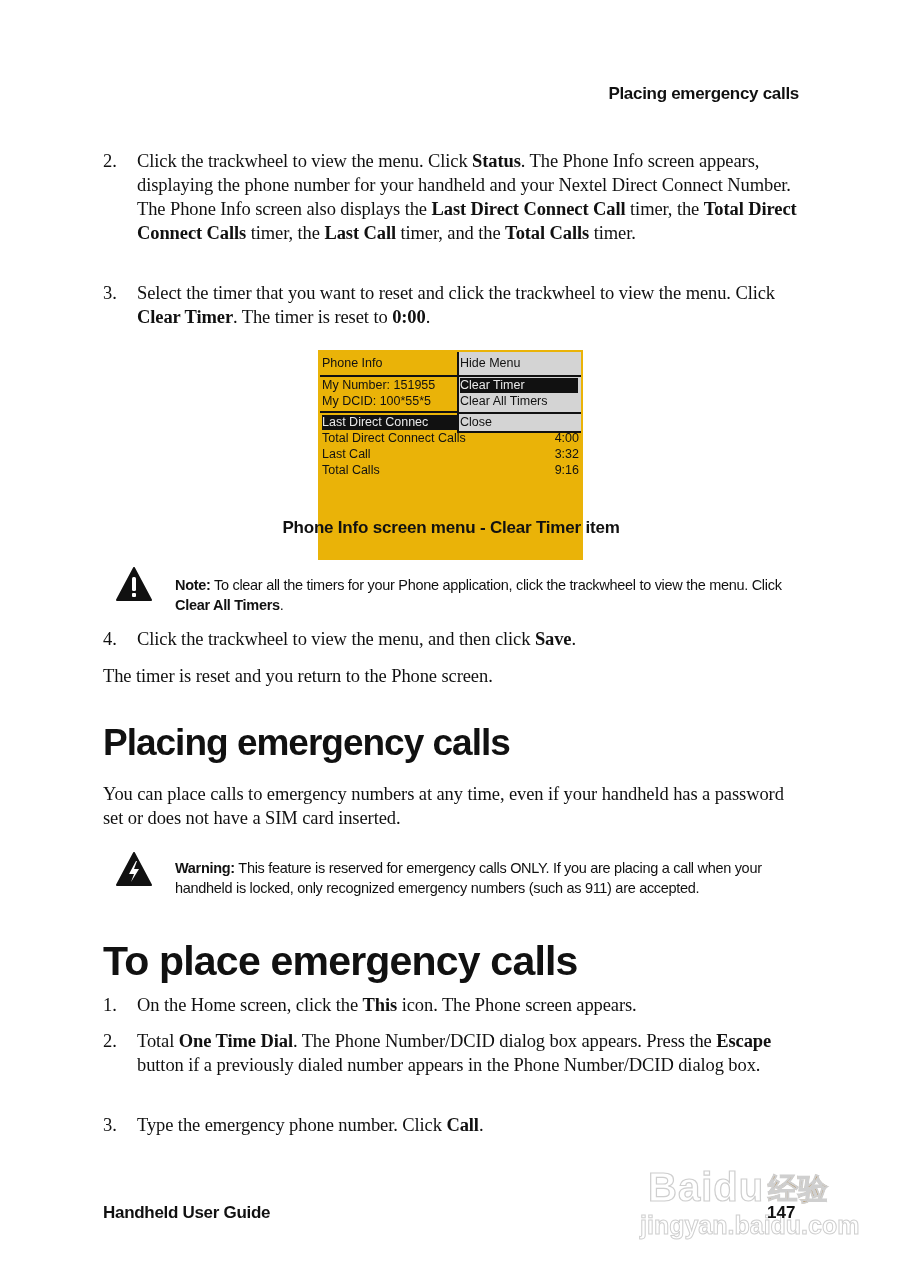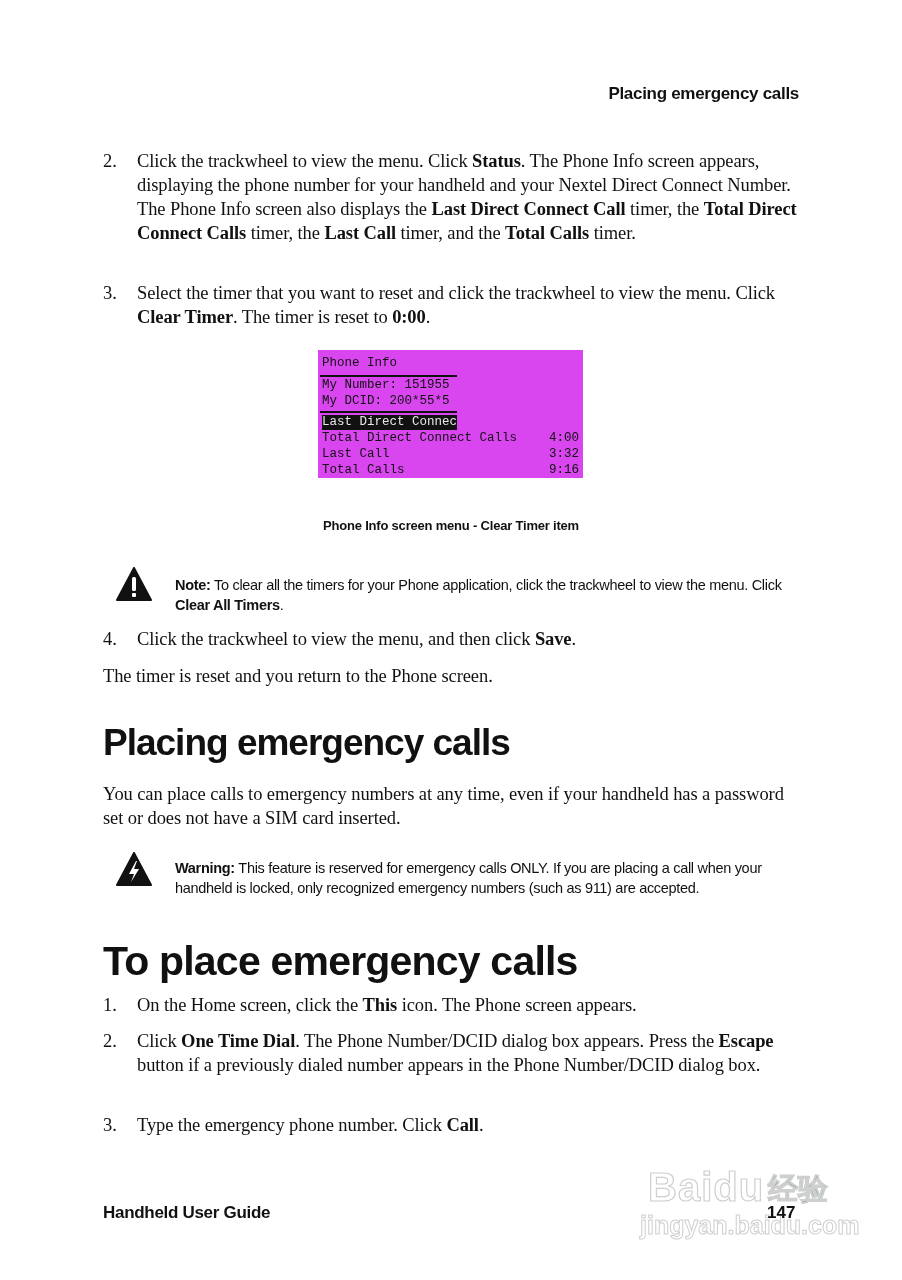--- a/index.html
+++ b/index.html
@@ -11,34 +11,34 @@
     position: absolute; top: 84px; right: 103px;
     font-family: "Liberation Sans", sans-serif; font-weight: bold; font-size: 17px; letter-spacing: -0.3px;
   }
   .body-text { font-size: 18.5px; line-height: 24px; letter-spacing: -0.1px; }
   .step { position: absolute; left: 103px; width: 700px; }
   .step .num { position: absolute; left: 0; top: 0; }
   .step .txt { margin-left: 34px; }
   b { font-weight: bold; }
 
   .phone {
-    position: absolute; left: 318px; top: 350px; width: 265px; height: 128px;
-    background: #d946ef; font-family: Liberation Mono, monospace; font-size: 12.5px; color: #111;
+    position: absolute; left: 318px; top: 350px; width: 265px; height: 210px;
+    background: #eab308; font-family: Liberation Sans, sans-serif; font-size: 12.5px; color: #111;
   }
   .phone .row { position: absolute; left: 4px; height: 15px; line-height: 15px; white-space: nowrap; }
   .phone .hl { background: #111; color: #e8e8e8; }
   .phone .hline { position: absolute; height: 2px; background: #111; }
   .phone .vline { position: absolute; width: 2px; background: #111; }
   .phone .menu { position: absolute; left: 139px; top: 2px; width: 124px; height: 81px; background: #d4d4d4; }
   .phone .menu .mi { position: absolute; left: 3px; height: 15px; line-height: 15px; white-space: nowrap; width: 118px; }
   .phone .val { position: absolute; right: 4px; height: 15px; line-height: 15px; }
 
   .caption {
     position: absolute; top: 518px; left: 0; width: 902px; text-align: center;
-    font-family: "Liberation Sans", sans-serif; font-weight: bold; font-size: 13px; letter-spacing: -0.2px;
+    font-family: "Liberation Sans", sans-serif; font-weight: bold; font-size: 17px; letter-spacing: -0.2px;
   }
   .callout { position: absolute; left: 103px; width: 700px; }
   .callout .icon { position: absolute; left: 13px; }
   .callout .ctext {
     margin-left: 72px; font-family: "Liberation Sans", sans-serif; font-size: 14.5px; line-height: 20px; letter-spacing: -0.3px; margin-top: 12px;
   }
   .h1 {
     position: absolute; left: 103px; top: 722px; font-family: "Liberation Sans", sans-serif;
     font-weight: bold; font-size: 37px; letter-spacing: -1px;
   }
@@ -57,51 +57,61 @@
   }
   .watermark {
     position: absolute; left: 640px; top: 1145px; width: 210px; height: 100px; color: #f1f1f1;
     font-family: "Liberation Sans", sans-serif; z-index: 1;
   }
   .watermark .wm-logo { position: absolute; left: 8px; top: 20px; font-size: 40px; font-weight: bold;
     color: #fff; -webkit-text-stroke: 1.2px #cfcfcf; letter-spacing: 1px; }
   .watermark .wm-url { position: absolute; left: 0; top: 66px; font-size: 25px; font-weight: bold;
     color: #fff; -webkit-text-stroke: 1px #cfcfcf; }
   .watermark .wm-cn { position: absolute; left: 128px; top: 24px; font-size: 30px; font-weight: bold;
-    color: #15803d; -webkit-text-stroke: 1px #cfcfcf; font-family: "DejaVu Sans", sans-serif; }
+    color: #a16207; -webkit-text-stroke: 1px #cfcfcf; font-family: "DejaVu Sans", sans-serif; }
 </style>
 </head>
 <body>
 
 <div class="running-head">Placing emergency calls</div>
 
 <div class="step body-text" style="top:149px;">
   <span class="num">2.</span>
   <div class="txt"><span>Click the trackwheel to view the menu. Click </span><b>Status</b><span>. The Phone Info screen appears, displaying the phone number for your handheld and your Nextel Direct Connect Number. The Phone Info screen also displays the </span><b>Last Direct Connect Call</b><span> timer, the </span><b>Total Direct Connect Calls</b><span> timer, the </span><b>Last Call</b><span> timer, and the </span><b>Total Calls</b><span> timer.</span></div>
 </div>
 
 <div class="step body-text" style="top:281px;">
   <span class="num">3.</span>
   <div class="txt"><span>Select the timer that you want to reset and click the trackwheel to view the menu. Click </span><b>Clear Timer</b><span>. The timer is reset to </span><b>0:00</b><span>.</span></div>
 </div>
 
 <div class="phone">
   <div class="row" style="top:6px;">Phone Info</div>
   <div class="hline" style="left:2px; top:25px; width:137px;"></div>
   <div class="row" style="top:28px;">My Number: 151955</div>
-  <div class="row" style="top:44px;">My DCID: 200*55*5</div>
+  <div class="row" style="top:44px;">My DCID: 100*55*5</div>
   <div class="hline" style="left:2px; top:61px; width:137px;"></div>
   <div class="row hl" style="top:65px; left:4px; width:135px; overflow:hidden;">Last Direct Connec</div>
   <div class="row" style="top:81px;">Total Direct Connect Calls</div>
   <div class="val" style="top:81px;">4:00</div>
   <div class="row" style="top:97px;">Last Call</div>
   <div class="val" style="top:97px;">3:32</div>
   <div class="row" style="top:113px;">Total Calls</div>
   <div class="val" style="top:113px;">9:16</div>
 
+  <div class="menu">
+    <div class="vline" style="left:0; top:0; height:80px;"></div>
+    <div class="hline" style="left:0; top:79px; width:124px;"></div>
+    <div class="mi" style="top:4px;">Hide Menu</div>
+    <div class="hline" style="left:2px; top:23px; width:122px;"></div>
+    <div class="mi hl" style="top:26px;">Clear Timer</div>
+    <div class="mi" style="top:42px;">Clear All Timers</div>
+    <div class="hline" style="left:2px; top:60px; width:122px;"></div>
+    <div class="mi" style="top:63px;">Close</div>
+  </div>
 </div>
 
 <div class="caption">Phone Info screen menu - Clear Timer item</div>
 
 <div class="callout" style="top:563px;">
   <span class="icon" style="top:4px;">
     <svg width="36" height="34" viewBox="0 0 36 34">
         <path d="M18 1 L35 33 L1 33 Z" fill="#111" stroke="#111" stroke-linejoin="round" stroke-width="2"></path>
         <rect x="16" y="10" width="4" height="14" rx="1.5" fill="#fff"></rect>
         <rect x="16" y="26" width="4" height="4" rx="1" fill="#fff"></rect>
@@ -133,21 +143,21 @@
 
 <div class="h2">To place emergency calls</div>
 
 <div class="step body-text" style="top:993px;">
   <span class="num">1.</span>
   <div class="txt"><span>On the Home screen, click the </span><b>This</b><span> icon. The Phone screen appears.</span></div>
 </div>
 
 <div class="step body-text" style="top:1029px;">
   <span class="num">2.</span>
-  <div class="txt"><span>Click </span><b>One Time Dial</b><span>. The Phone Number/DCID dialog box appears. Press the </span><b>Escape</b><span> button if a previously dialed number appears in the Phone Number/DCID dialog box.</span></div>
+  <div class="txt"><span>Total </span><b>One Time Dial</b><span>. The Phone Number/DCID dialog box appears. Press the </span><b>Escape</b><span> button if a previously dialed number appears in the Phone Number/DCID dialog box.</span></div>
 </div>
 
 <div class="step body-text" style="top:1113px;">
   <span class="num">3.</span>
   <div class="txt"><span>Type the emergency phone number. Click </span><b>Call</b><span>.</span></div>
 </div>
 
 <div class="watermark">
   <span class="wm-logo">Baidu</span>
   <span class="wm-cn">经验</span>

